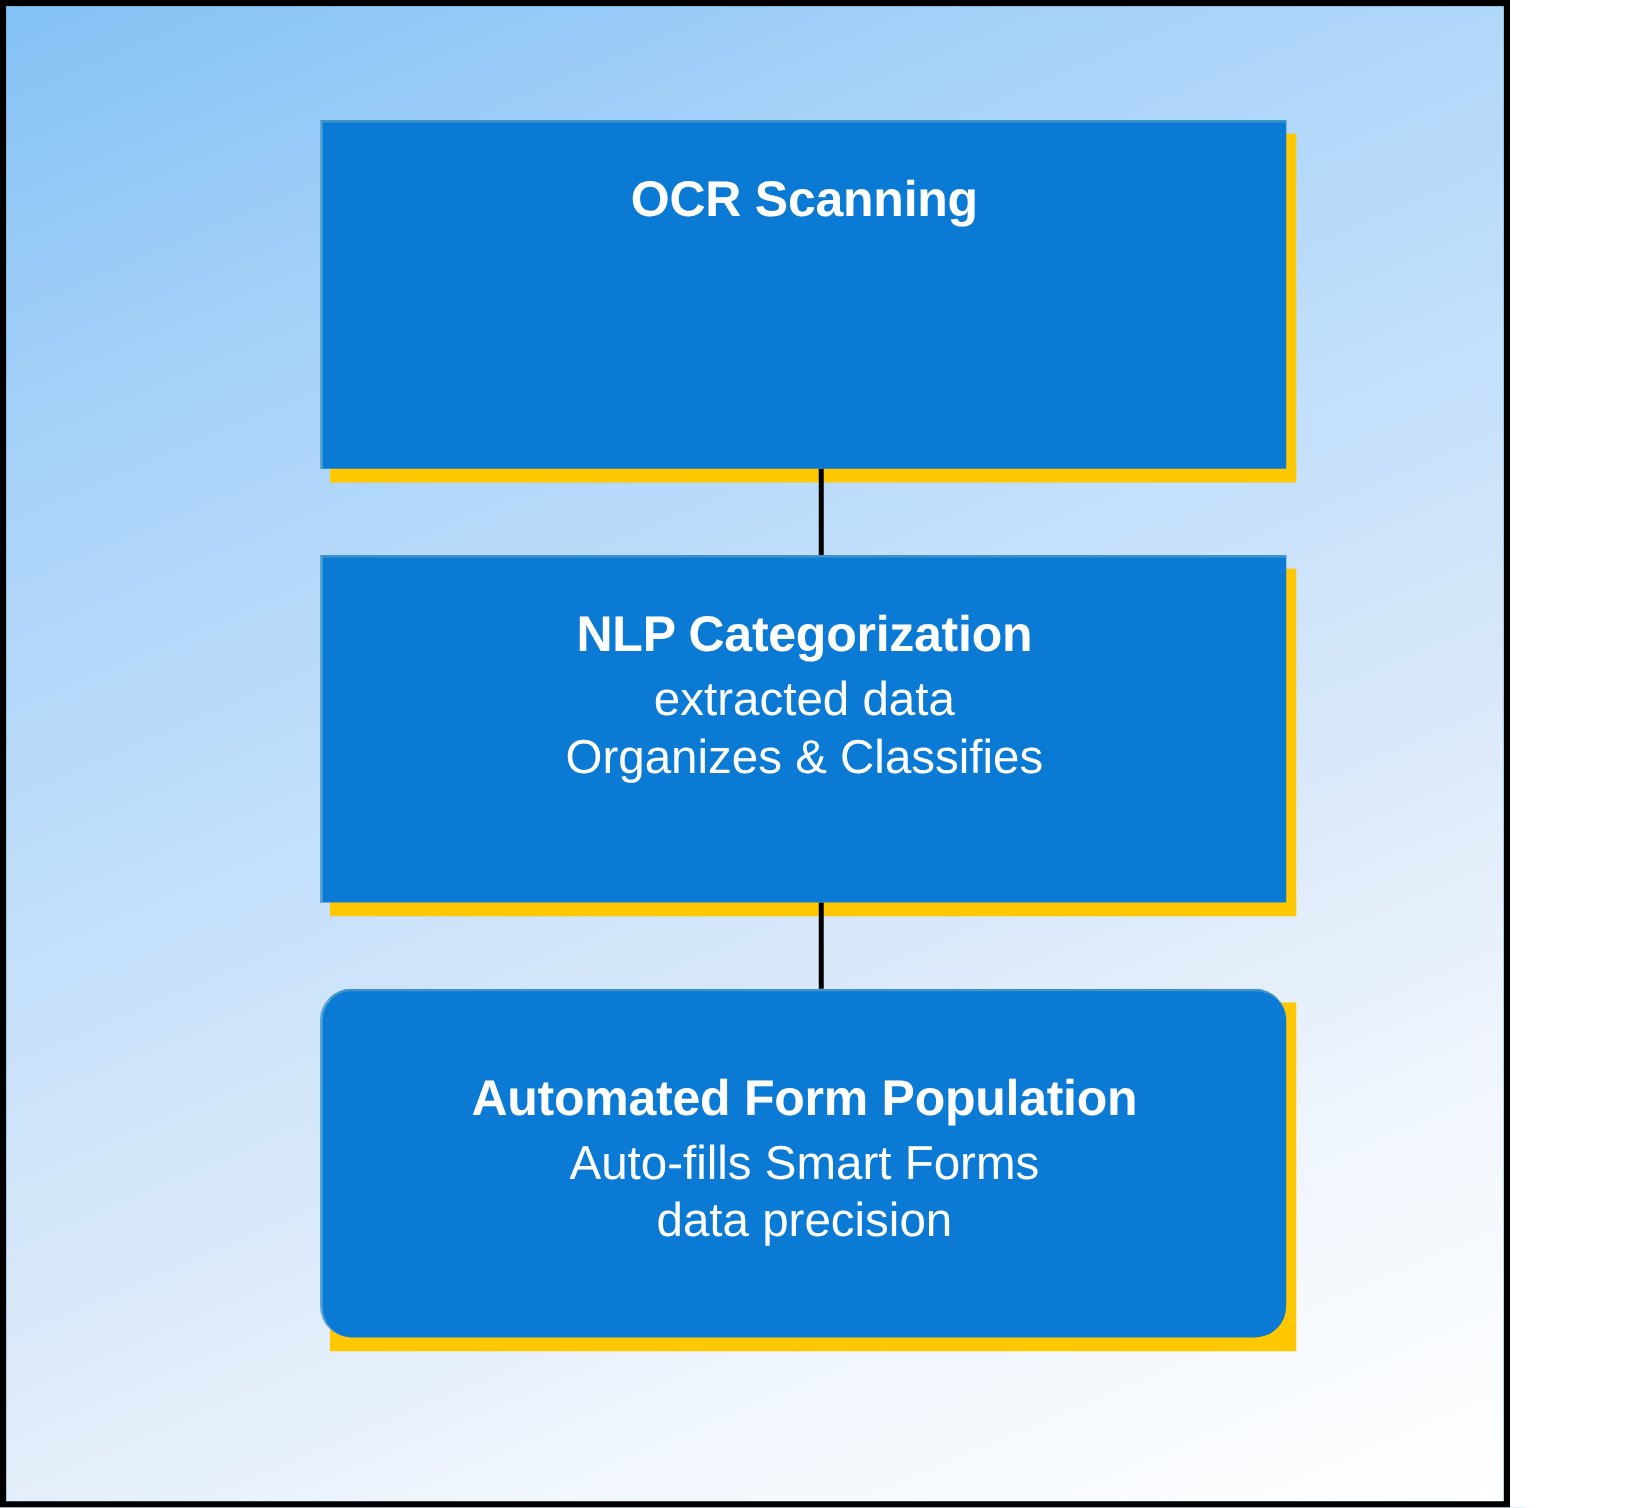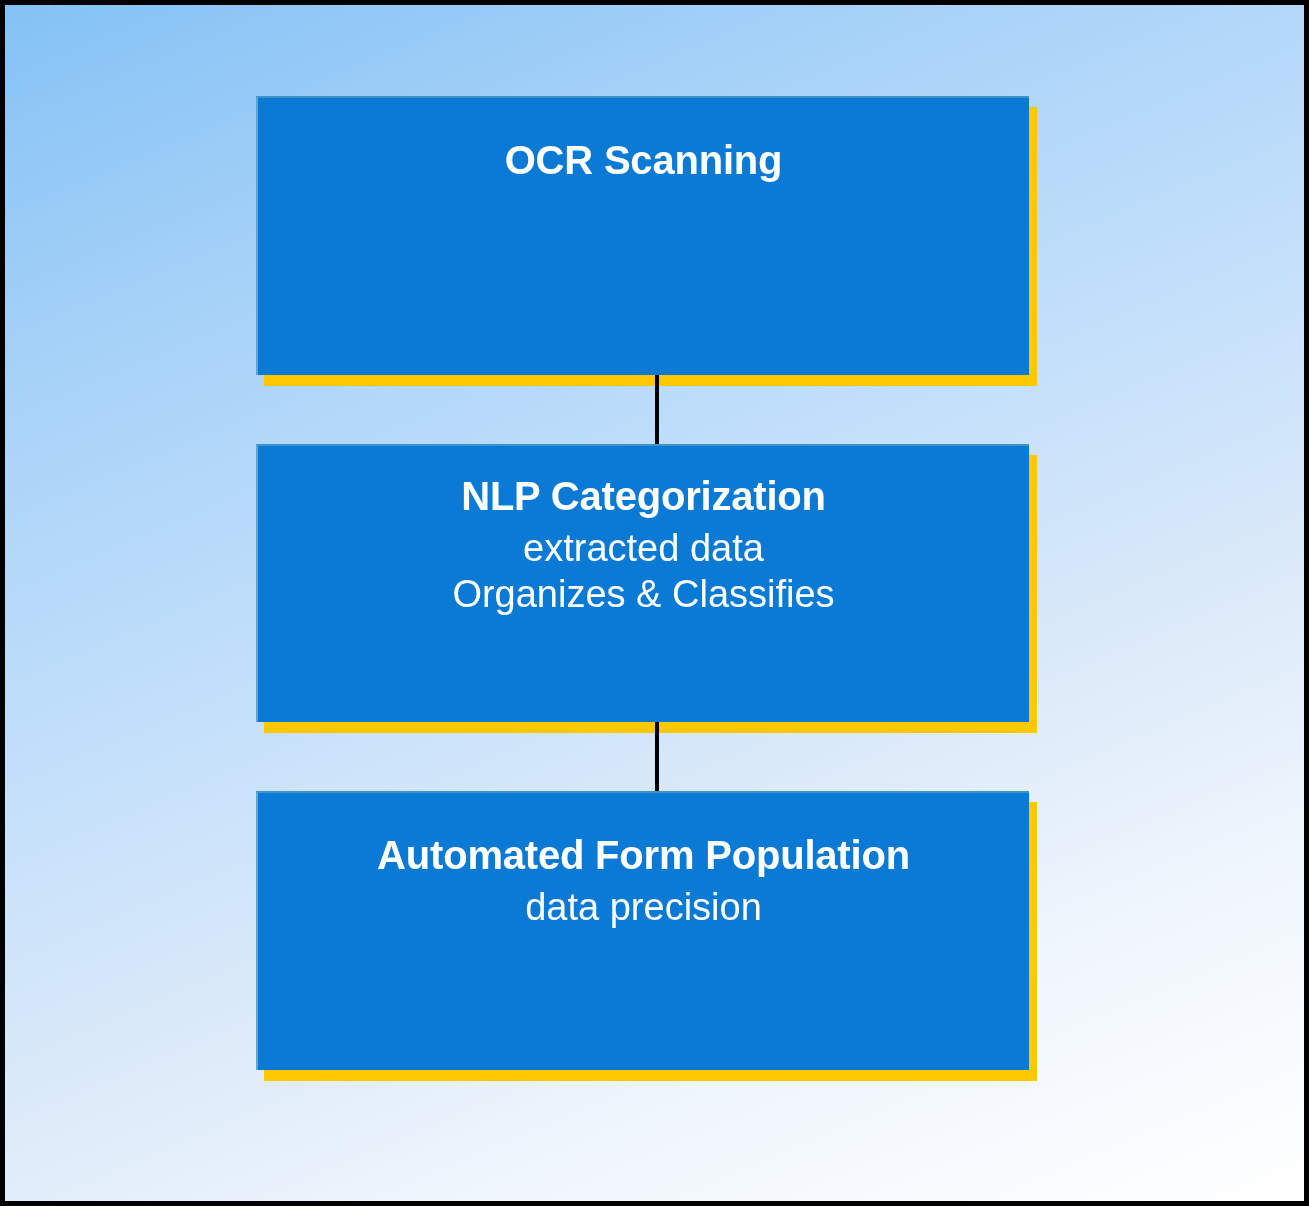--- a/index.html
+++ b/index.html
@@ -7,21 +7,21 @@
     margin: 0;
     padding: 0;
     background: #ffffff;
   }
   body {
     font-family: "Liberation Sans", "DejaVu Sans", sans-serif;
   }
 
   #canvas {
     position: relative;
-    width: 1309px;
+    width: 1208px;
     height: 1206px;
     box-sizing: border-box;
     border: 5px solid #000000;
     overflow: hidden;
     background: #7dd3fc;
   }
 
   
   .bg-gradient {
     position: absolute;
@@ -91,22 +91,22 @@
     font-weight: normal;
     line-height: 1.22;
     margin: 0;
   }
   .node-desc .line {
     display: block;
   }
 
   
   .node-1 .node-body { height: 279px; padding-top: 40px; }
-  .node-2 .node-body { height: 278px; padding-top: 28px; }
-  .node-3 .node-body { height: 279px; padding-top: 40px; }
+  .node-2 .node-body { height: 278px; padding-top: 40px; }
+  .node-3 .node-body { height: 279px; padding-top: 64px; border-radius: 25px; }
 
   
   .connector {
     position: relative;
     height: 69px;
     width: 773px;
   }
   .connector .line {
     position: absolute;
     left: 399px;
@@ -154,20 +154,21 @@
     <div class="connector">
       <div class="line"></div>
     </div>
 
     <div class="node-wrap node-3">
       <div class="node">
         <div class="node-shadow"></div>
         <div class="node-body">
           <div class="node-title">Automated Form Population</div>
           <div class="node-desc">
+            <span class="line">Auto-fills Smart Forms</span>
             <span class="line">data precision</span>
           </div>
         </div>
       </div>
     </div>
 
   </div>
 </div>
 
 </body></html>

